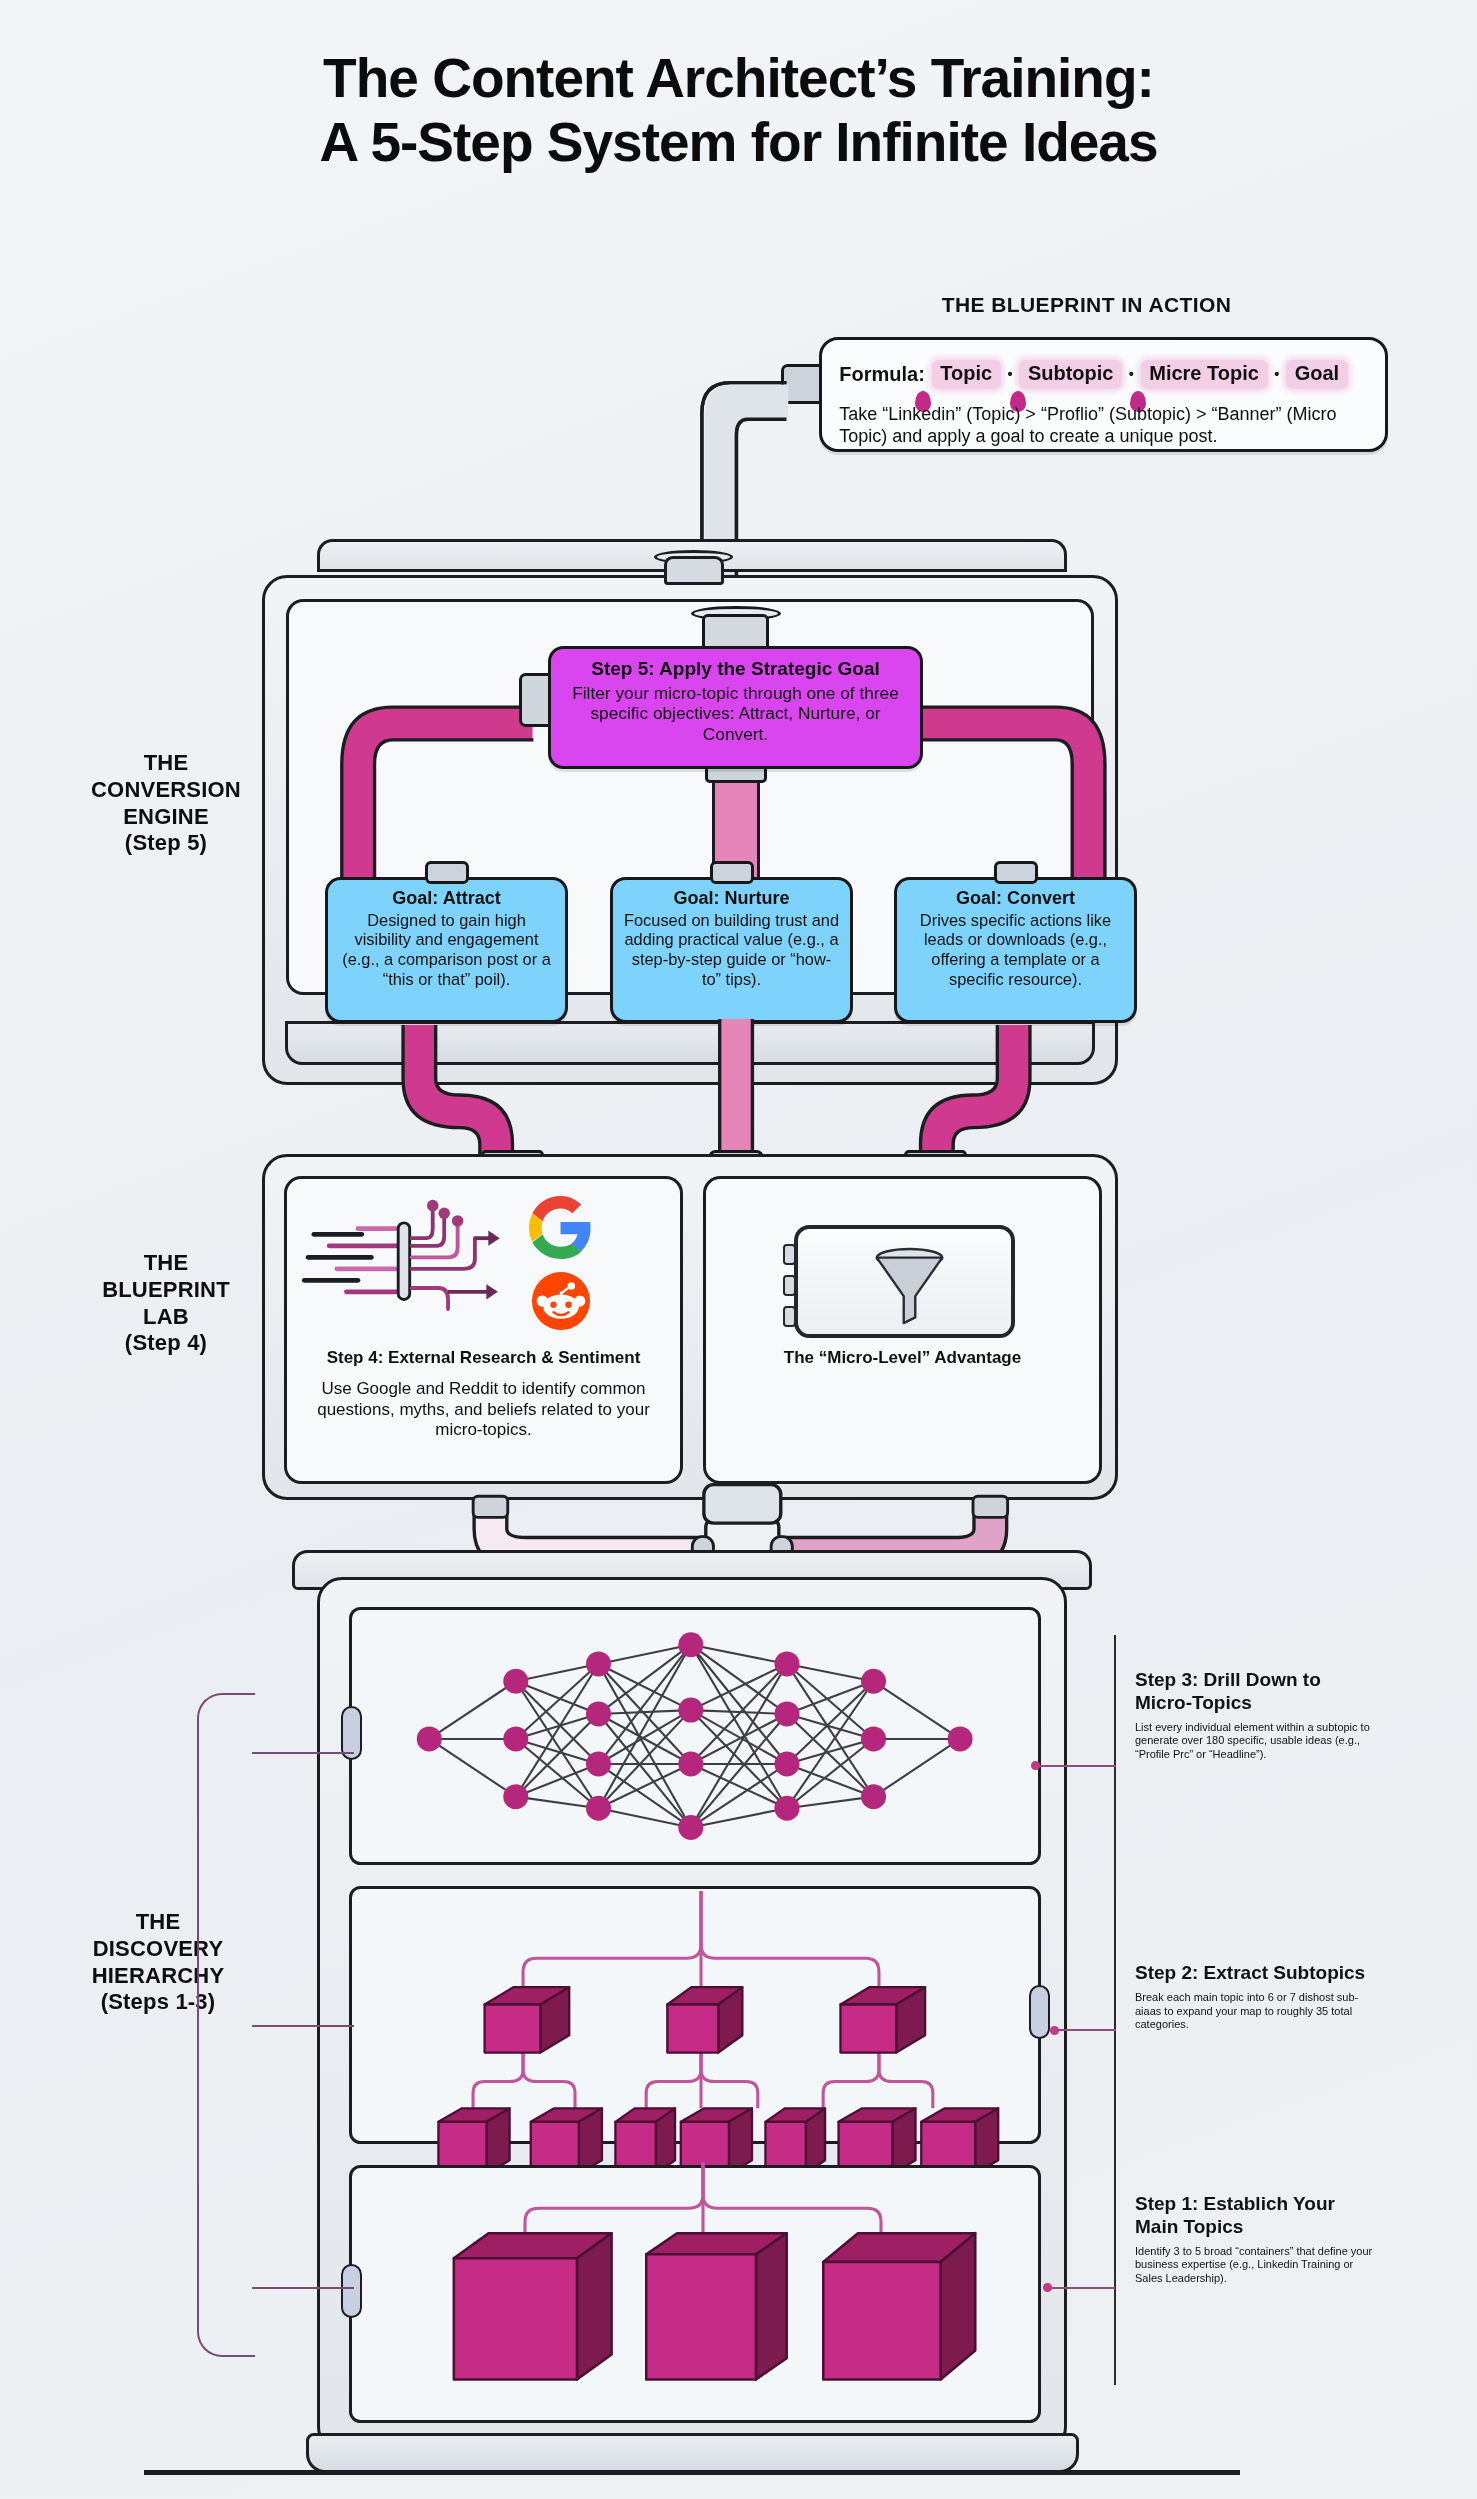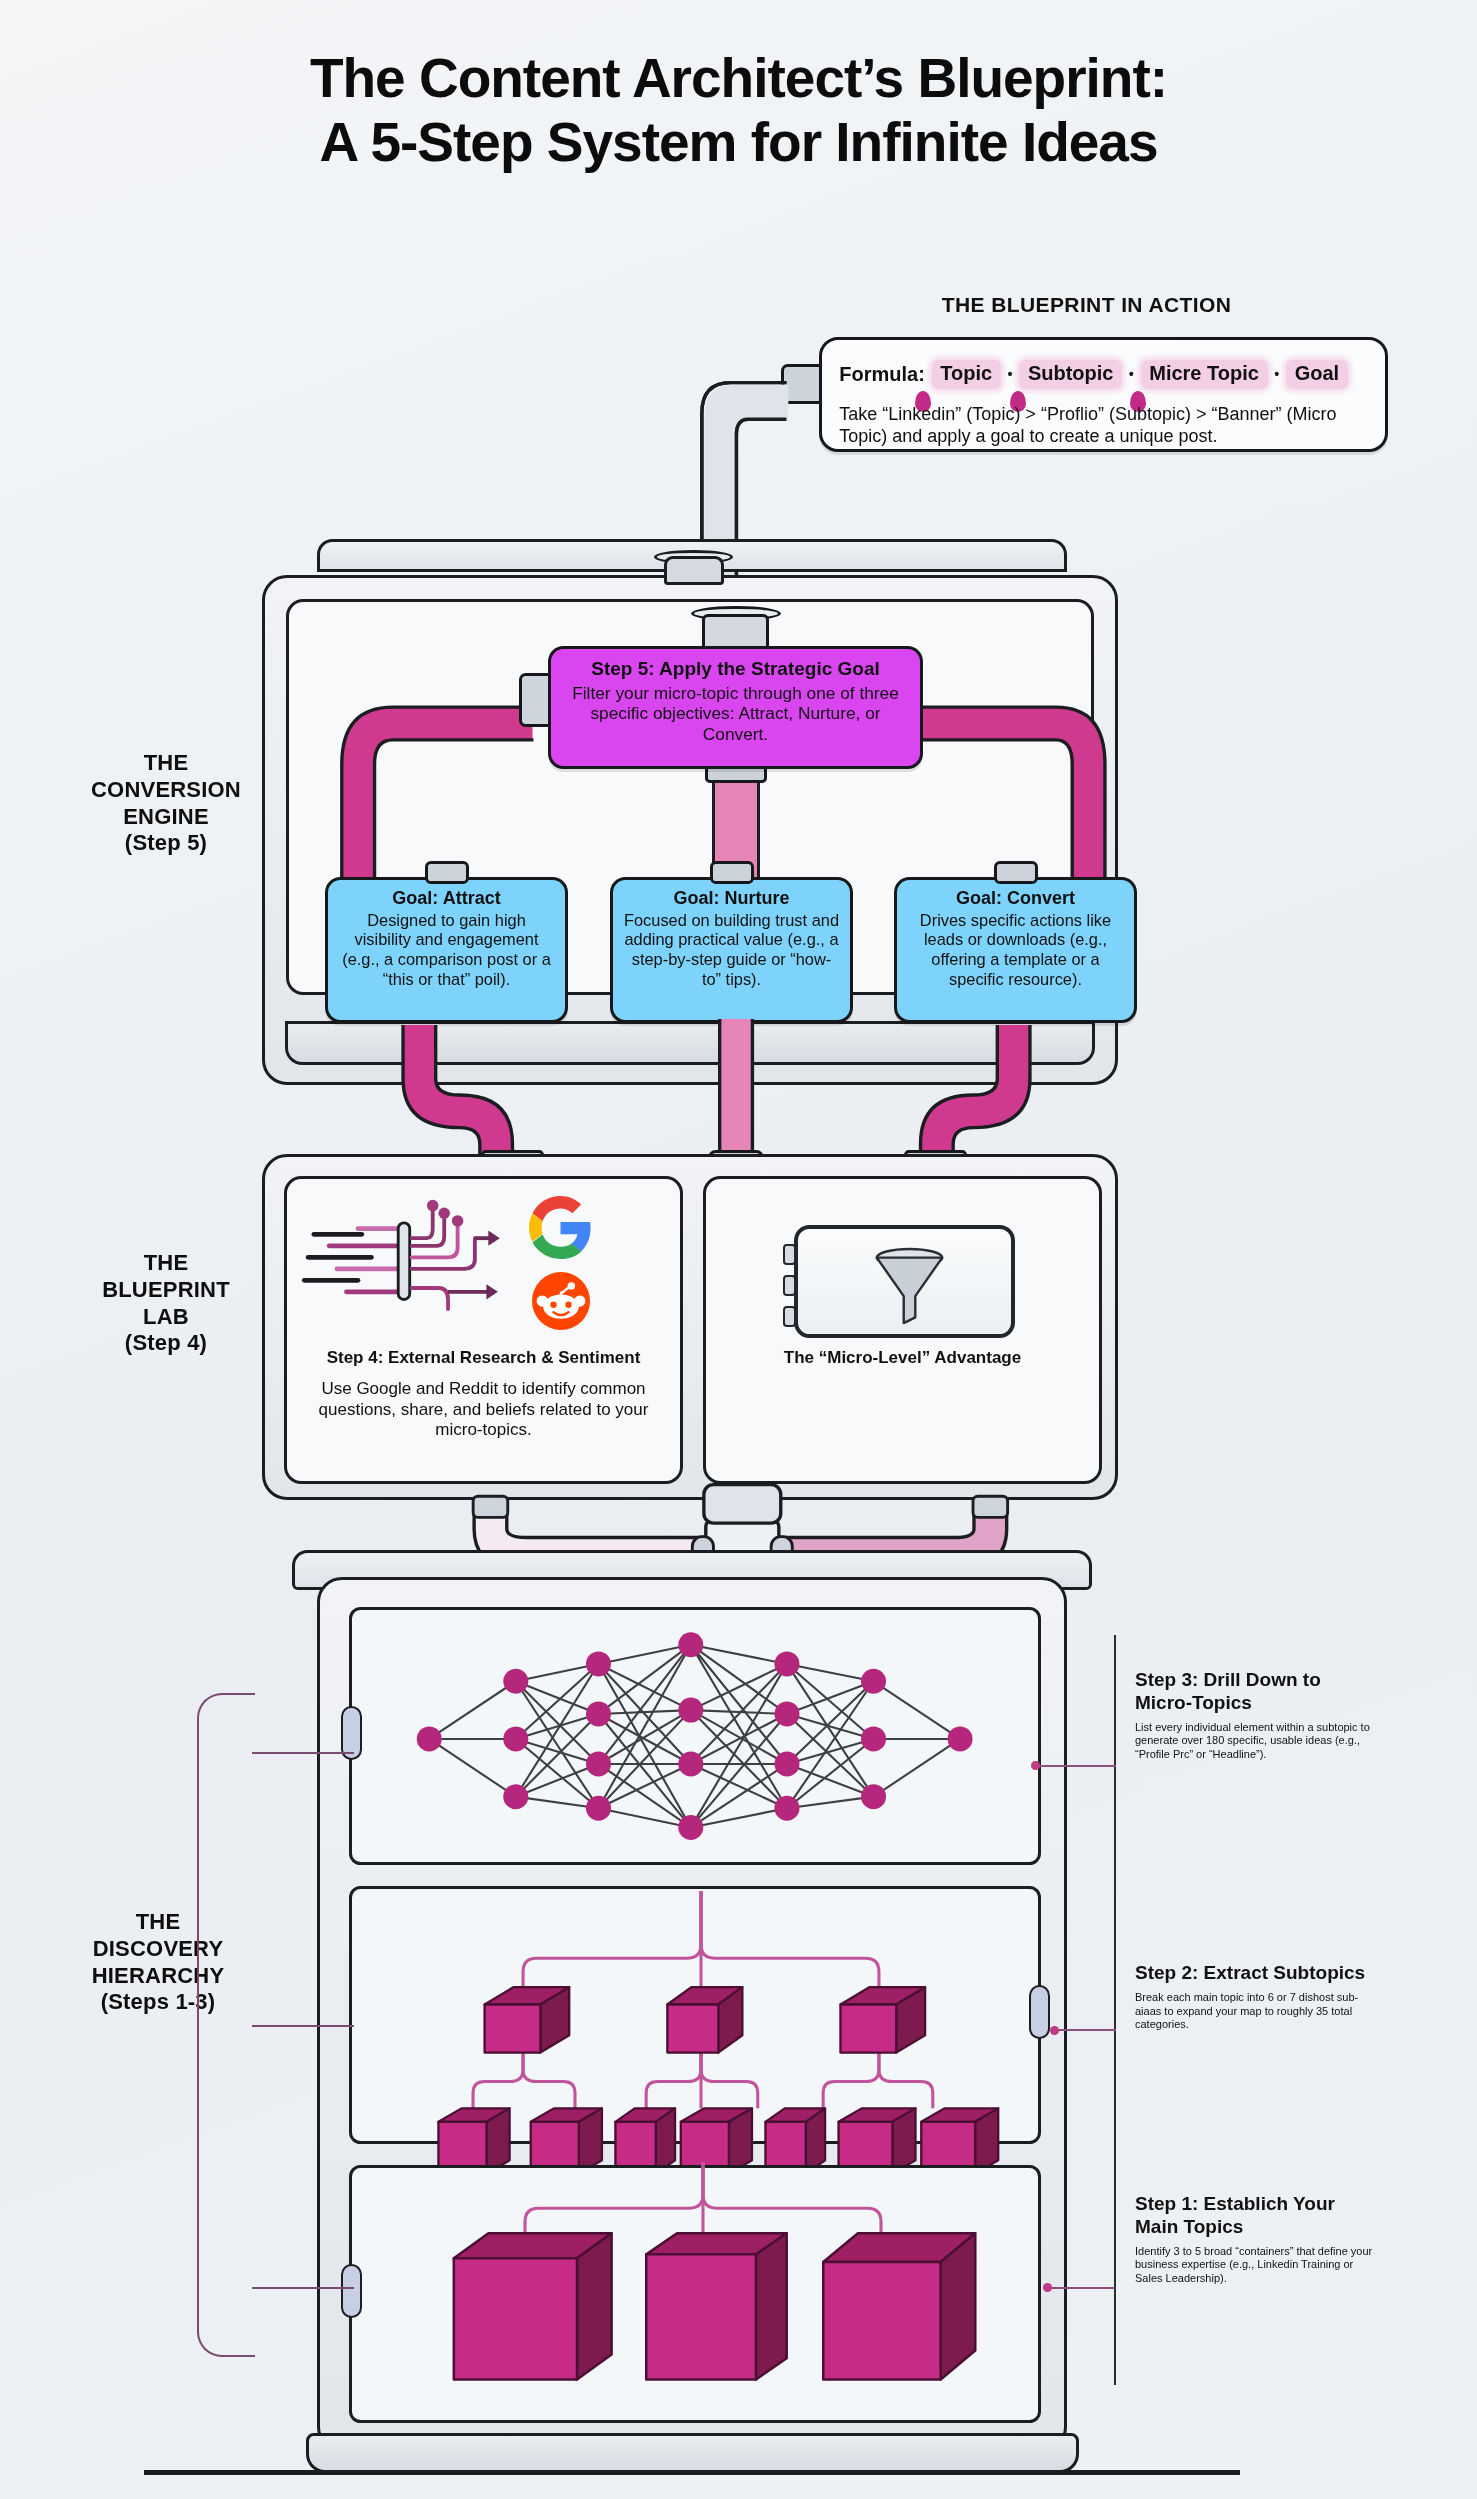--- a/index.html
+++ b/index.html
@@ -179,21 +179,21 @@
   
   #brace{position:absolute;top:1693px;left:197px;width:58px;height:664px;
     border:2.4px solid #7b4a70;border-right:none;border-radius:25px 0 0 25px;background:transparent;}
 
   svg{display:block;overflow:visible;}
 </style>
 </head>
 <body>
 
 <div class="abs" id="title">
-  <span class="l1">The Content Architect’s Blueprint:</span>
+  <span class="l1">The Content Architect’s Training:</span>
   <span class="l2">A 5-Step System for Infinite Ideas</span>
 </div>
 
 <div class="abs" id="bp-head">THE BLUEPRINT IN ACTION</div>
 
 <div class="abs" id="bp-stub"></div>
 
 <svg class="abs" style="top:375px;left:673px;" width="173" height="221" viewBox="0 0 180 230">
   <path d="M118 8 H 60 Q 30 8 30 40 V 220" fill="none" stroke="#1b1d21" stroke-width="3.5"></path>
   <path d="M118 46 H 78 Q 66 46 66 62 V 220" fill="none" stroke="#1b1d21" stroke-width="3.5"></path>
@@ -349,21 +349,21 @@
       <path d="M32 22 L 32 26" stroke="#fff" stroke-width="2.5"></path>
       <path d="M32 24 L 41 17" stroke="#fff" stroke-width="2.5" fill="none"></path>
       <ellipse cx="32" cy="38" rx="19" ry="13" fill="#fff"></ellipse>
       <circle cx="24" cy="36" r="3.4" fill="#FF4500"></circle>
       <circle cx="40" cy="36" r="3.4" fill="#FF4500"></circle>
       <path d="M24 44 Q 32 50 40 44" stroke="#FF4500" stroke-width="2.6" fill="none" stroke-linecap="round"></path>
       <circle cx="12" cy="32" r="6" fill="#fff"></circle>
       <circle cx="52" cy="32" r="6" fill="#fff"></circle>
     </svg>
     <div class="res-h" style="top:169px;">Step 4: External Research &amp; Sentiment</div>
-    <div class="res-p" style="top:200px;">Use Google and Reddit to identify common questions, share, and beliefs related to your micro-topics.</div>
+    <div class="res-p" style="top:200px;">Use Google and Reddit to identify common questions, myths, and beliefs related to your micro-topics.</div>
   </div>
 
   <div class="shell-in" id="res-right">
     <div id="funnel-box">
       <div class="fbtn" style="top:15.4px;"></div>
       <div class="fbtn" style="top:46px;"></div>
       <div class="fbtn" style="top:77px;"></div>
       <svg style="position:absolute;top:17.3px;left:73px;" width="77" height="81" viewBox="0 0 80 84">
         <ellipse cx="40" cy="12" rx="34" ry="9" fill="#dfe4ea" stroke="#2a2d32" stroke-width="2.5"></ellipse>
         <path d="M6 12 L 34 52 L 34 80 L 46 74 L 46 52 L 74 12 Z" fill="#c9cfd6" stroke="#2a2d32" stroke-width="2.5" stroke-linejoin="round"></path>

